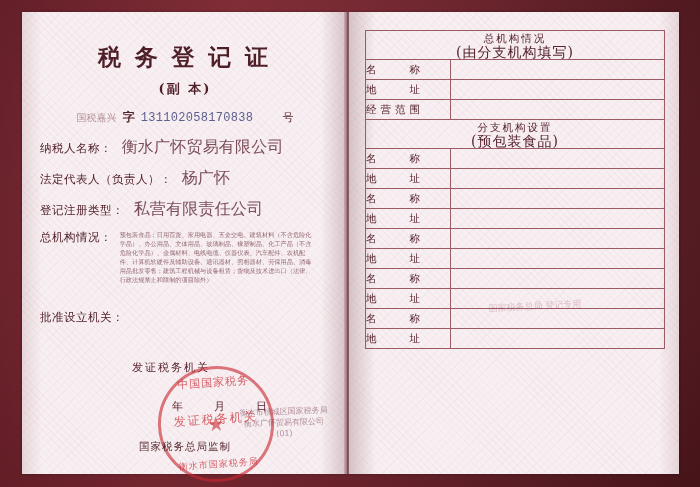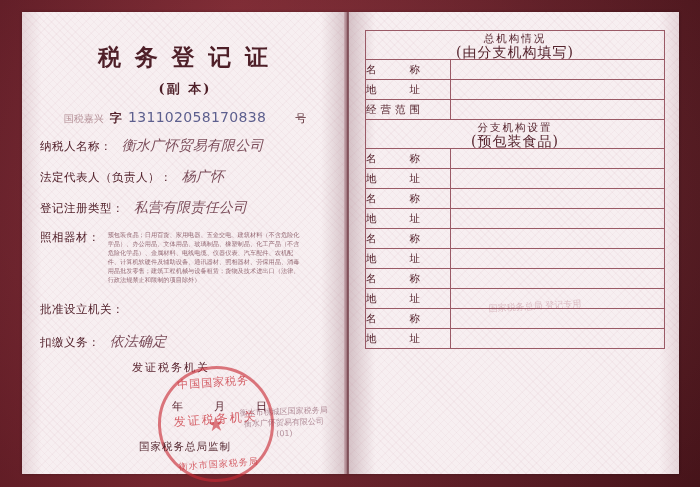--- a/index.html
+++ b/index.html
@@ -106,23 +106,24 @@
     opacity: .75;
     text-align: center;
   }
   .serial-line .zi {
     font-size: 12px;
     font-weight: bold;
     color: #54222b;
     margin: 0 3px;
   }
   .serial-line .num {
-    font-size: 14px;
+    font-size: 12px;
     color: #5d5f8e;
     letter-spacing: .3px;
+    font-family: Liberation Mono, monospace;
   }
   .serial-line .hao {
     font-size: 11px;
     margin-left: 26px;
     color: #54222b;
   }
   .field {
     position: relative;
     margin-top: 12px;
     height: 19px;
@@ -133,37 +134,36 @@
   .field .lbl {
     display: inline-block;
     color: #53222c;
     font-family: "DejaVu Serif", serif;
     letter-spacing: .5px;
   }
   .field .val {
     display: inline-block;
     margin-left: 6px;
     color: #7b4d5a;
-    font-size: 14px;
+    font-size: 16px;
     letter-spacing: .2px;
-    font-style: italic;
   }
   .field.scope { height: 72px; }
   .scope-text {
     display: inline-block;
     vertical-align: top;
     width: 196px;
     margin-left: 4px;
     font-size: 6.2px;
     line-height: 9px;
     color: #8a5b67;
     white-space: normal;
     opacity: .92;
   }
-  .field.narrow-space { margin-top: 0; }
+  .field.narrow-space { margin-top: 8px; }
   .issuer-block {
     position: absolute;
     left: 92px; top: 330px;
     width: 190px;
     font-size: 11px;
     color: #5a2530;
   }
   .issuer-line { letter-spacing: 2px; margin-top: 2px; font-family: "DejaVu Serif", serif;}
   .date-line {
     margin-top: 24px;
@@ -313,33 +313,29 @@
         <span class="val">杨广怀</span>
       </div>
 
 
       <div class="field">
         <span class="lbl">登记注册类型：</span>
         <span class="val">私营有限责任公司</span>
       </div>
 
       <div class="field scope">
-        <span class="lbl">照相器材：</span>
+        <span class="lbl">总机构情况：</span>
         <span class="scope-text">预包装食品；日用百货、家用电器、五金交电、建筑材料（不含危险化学品）、办公用品、文体用品、玻璃制品、橡塑制品、化工产品（不含危险化学品）、金属材料、电线电缆、仪器仪表、汽车配件、农机配件、计算机软硬件及辅助设备、通讯器材、照相器材、劳保用品、消毒用品批发零售；建筑工程机械与设备租赁；货物及技术进出口（法律、行政法规禁止和限制的项目除外）</span>
       </div>
 
       <div class="field narrow-space">
         <span class="lbl">批准设立机关：</span>
         <span class="val"></span>
       </div>
 
-      <div class="field">
-        <span class="lbl">扣缴义务：</span>
-        <span class="val">依法确定</span>
-      </div>
 
       <div class="issuer-block">
         <div class="issuer-line">发证税务机关</div>
         <div class="date-line">年　月　日</div>
       </div>
 
       <div class="seal">
         <div class="seal-top">中国国家税务</div>
         <div class="seal-mid">发证税务机关</div>
         <div class="seal-star">★</div>

